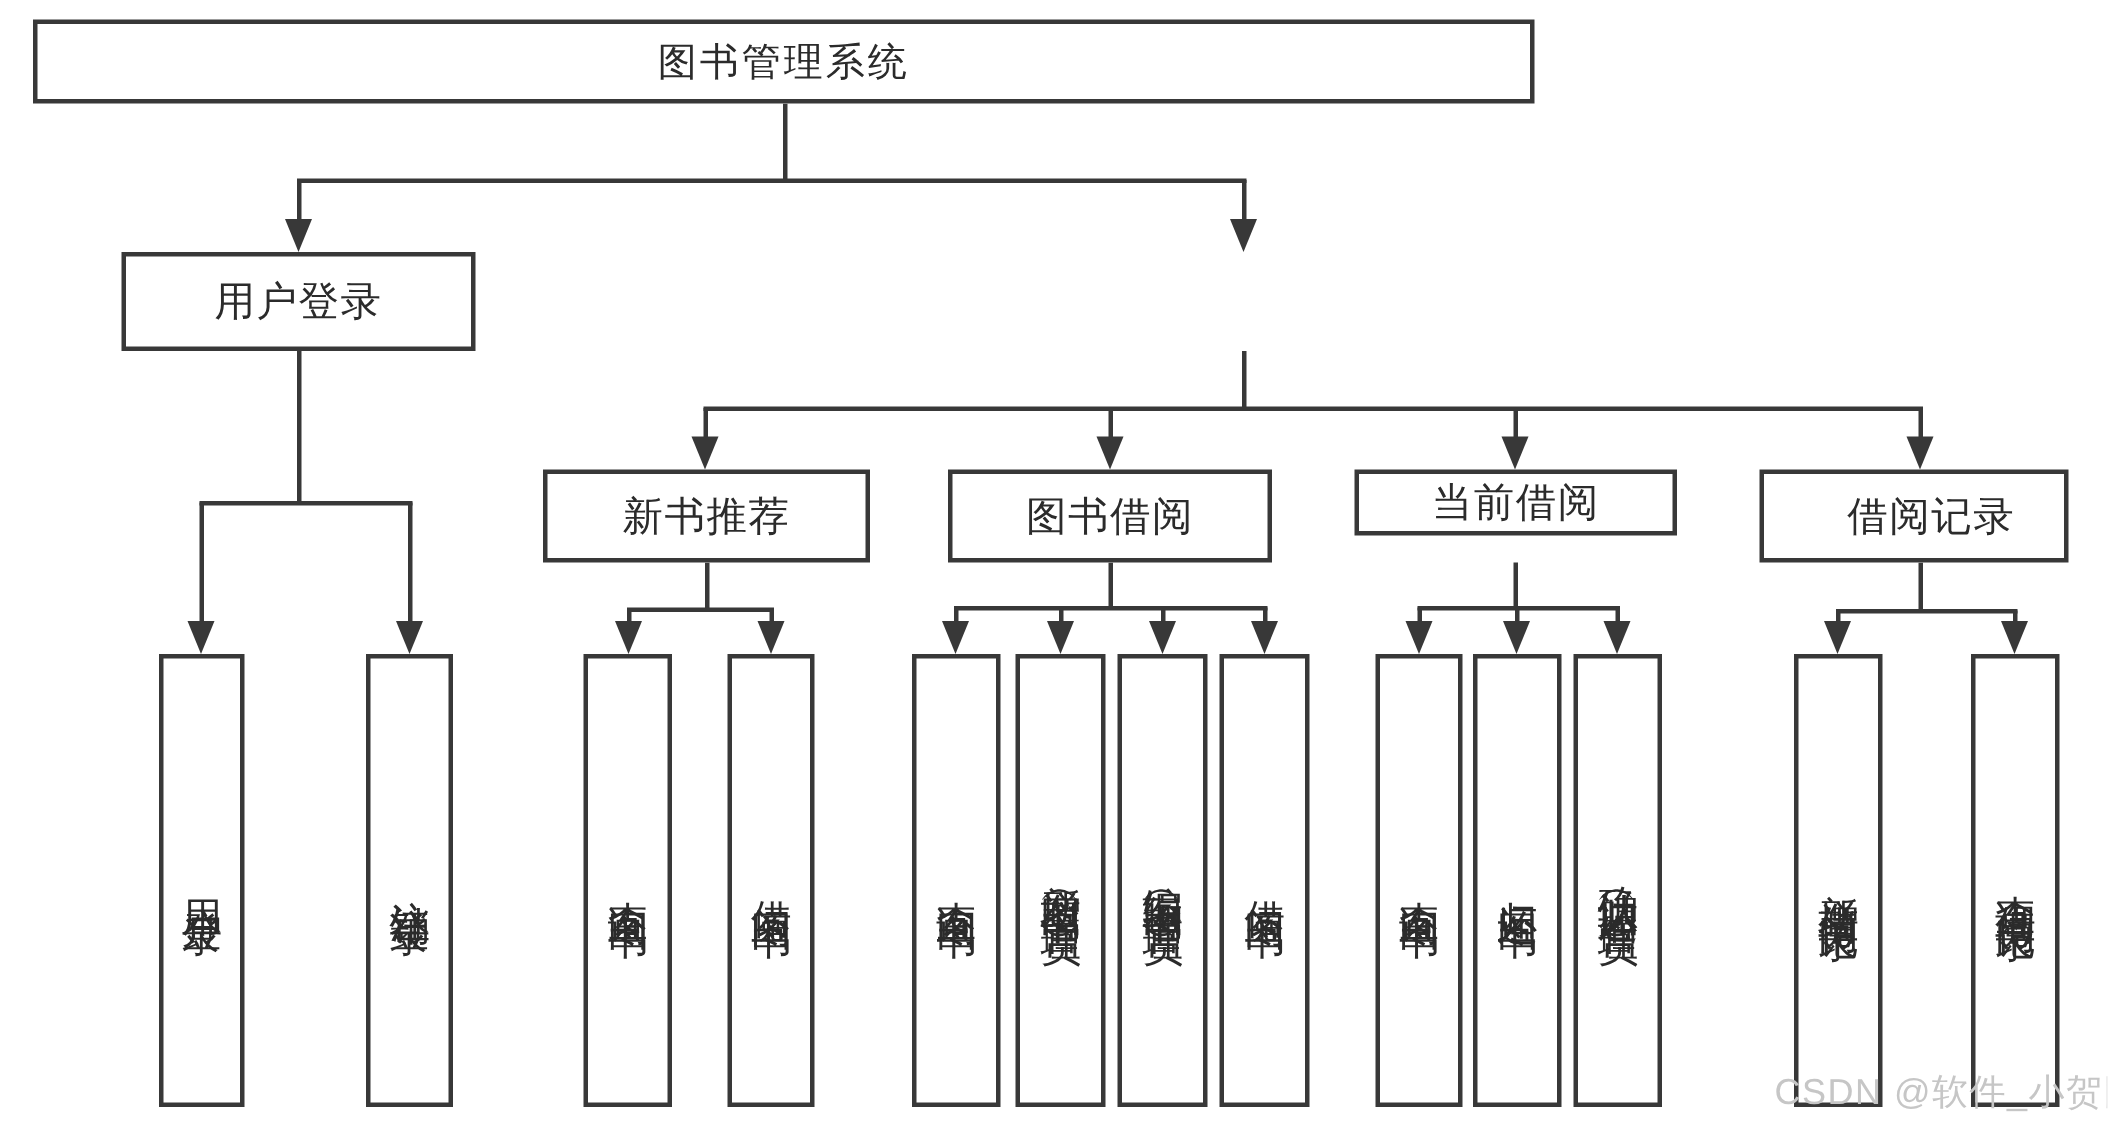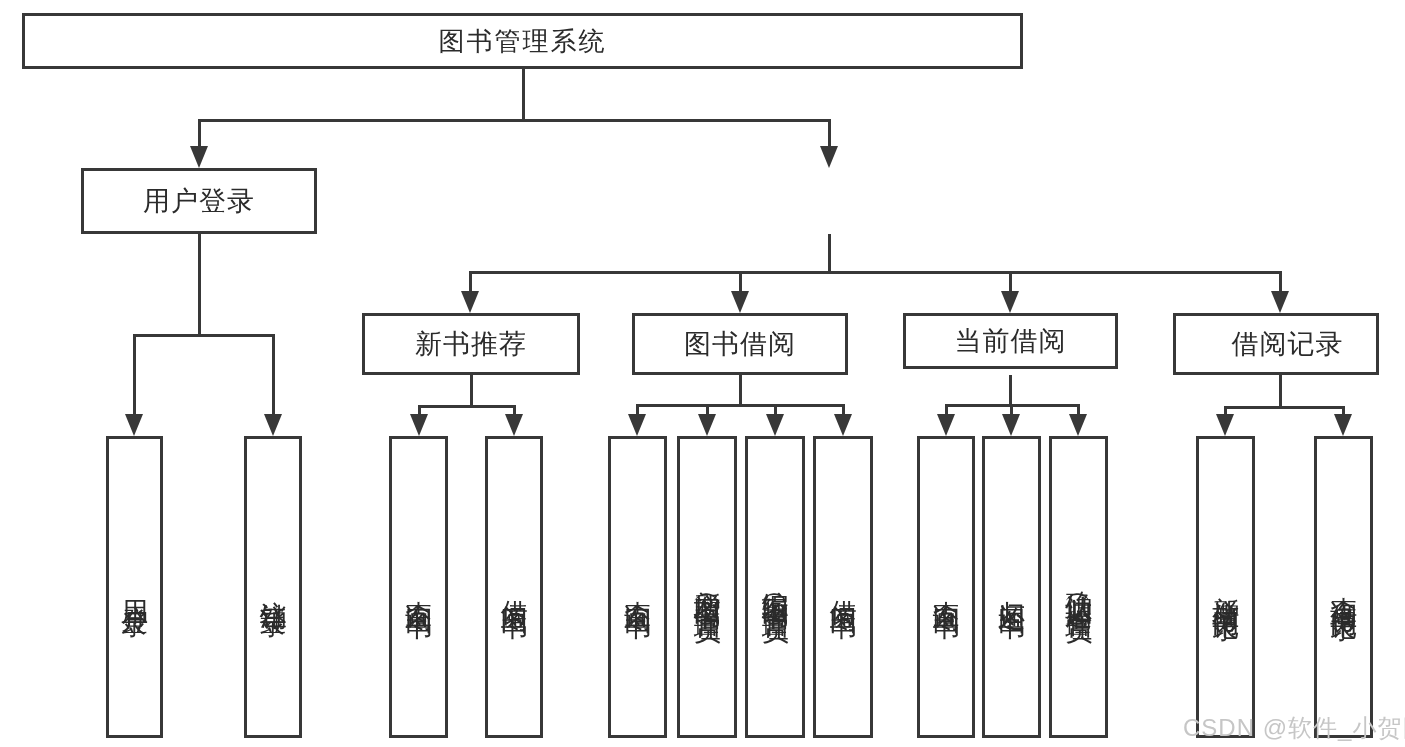--- a/index.html
+++ b/index.html
@@ -129,21 +129,21 @@
   <div class="node" style="left:81px; top:168px; width:236px; height:66px;">
     <span class="lbl">用户登录</span>
   </div>
 
   <div class="node" style="left:632px; top:313px; width:216px; height:62px;">
     <span class="lbl">图书借阅</span>
   </div>
   <div class="node" style="left:362px; top:313px; width:218px; height:62px;">
     <span class="lbl">新书推荐</span>
   </div>
-  <div class="node" style="left:903px; top:313px; width:215px; height:56px;">
+  <div class="node" style="left:903px; top:313px; width:215px; height:44px;">
     <span class="lbl">当前借阅</span>
   </div>
   <div class="node" style="left:1173px; top:313px; width:206px; height:62px;padding-left:23px;">
     <span class="lbl">借阅记录</span>
   </div>
 
   <div class="node leaf" style="left:106px; top:436px; width:57px; height:302px;">
     <span class="lbl">用户登录</span>
   </div>
   <div class="node leaf" style="left:244px; top:436px; width:58px; height:302px;">

